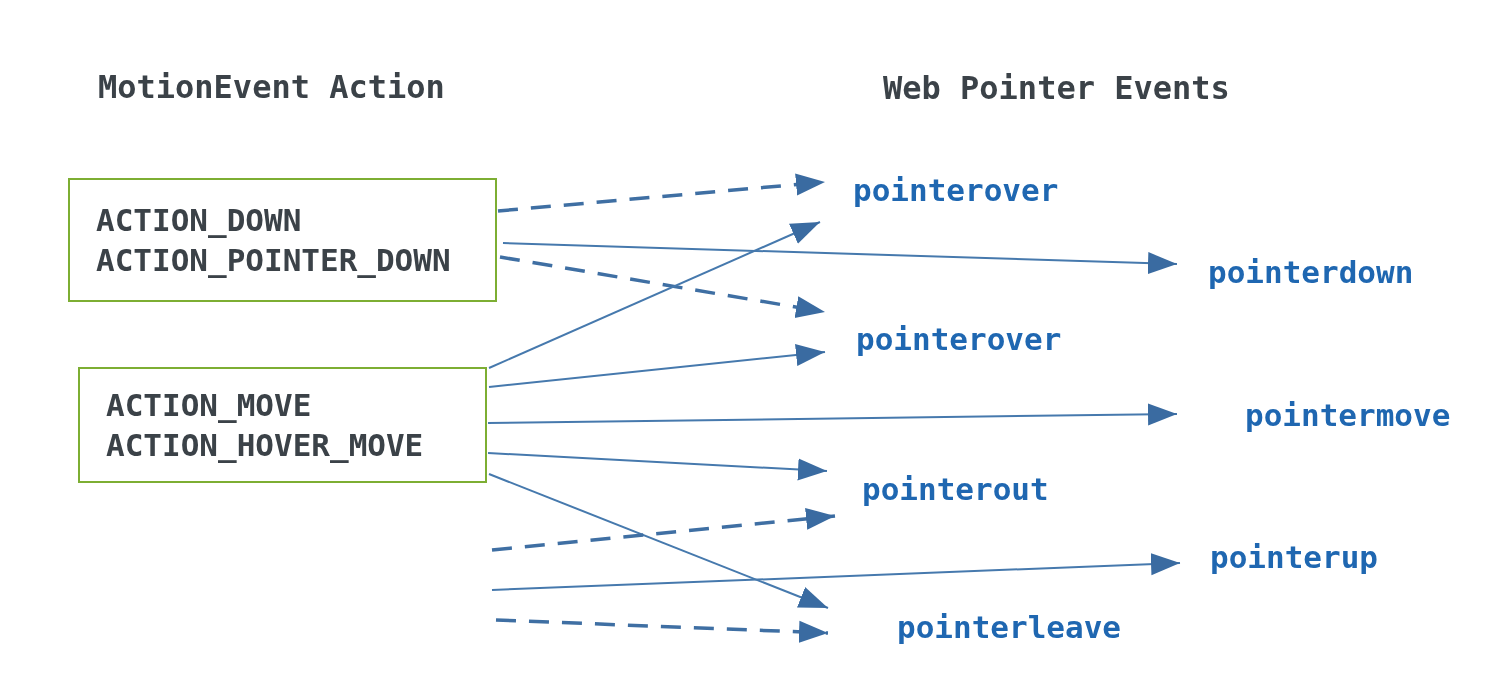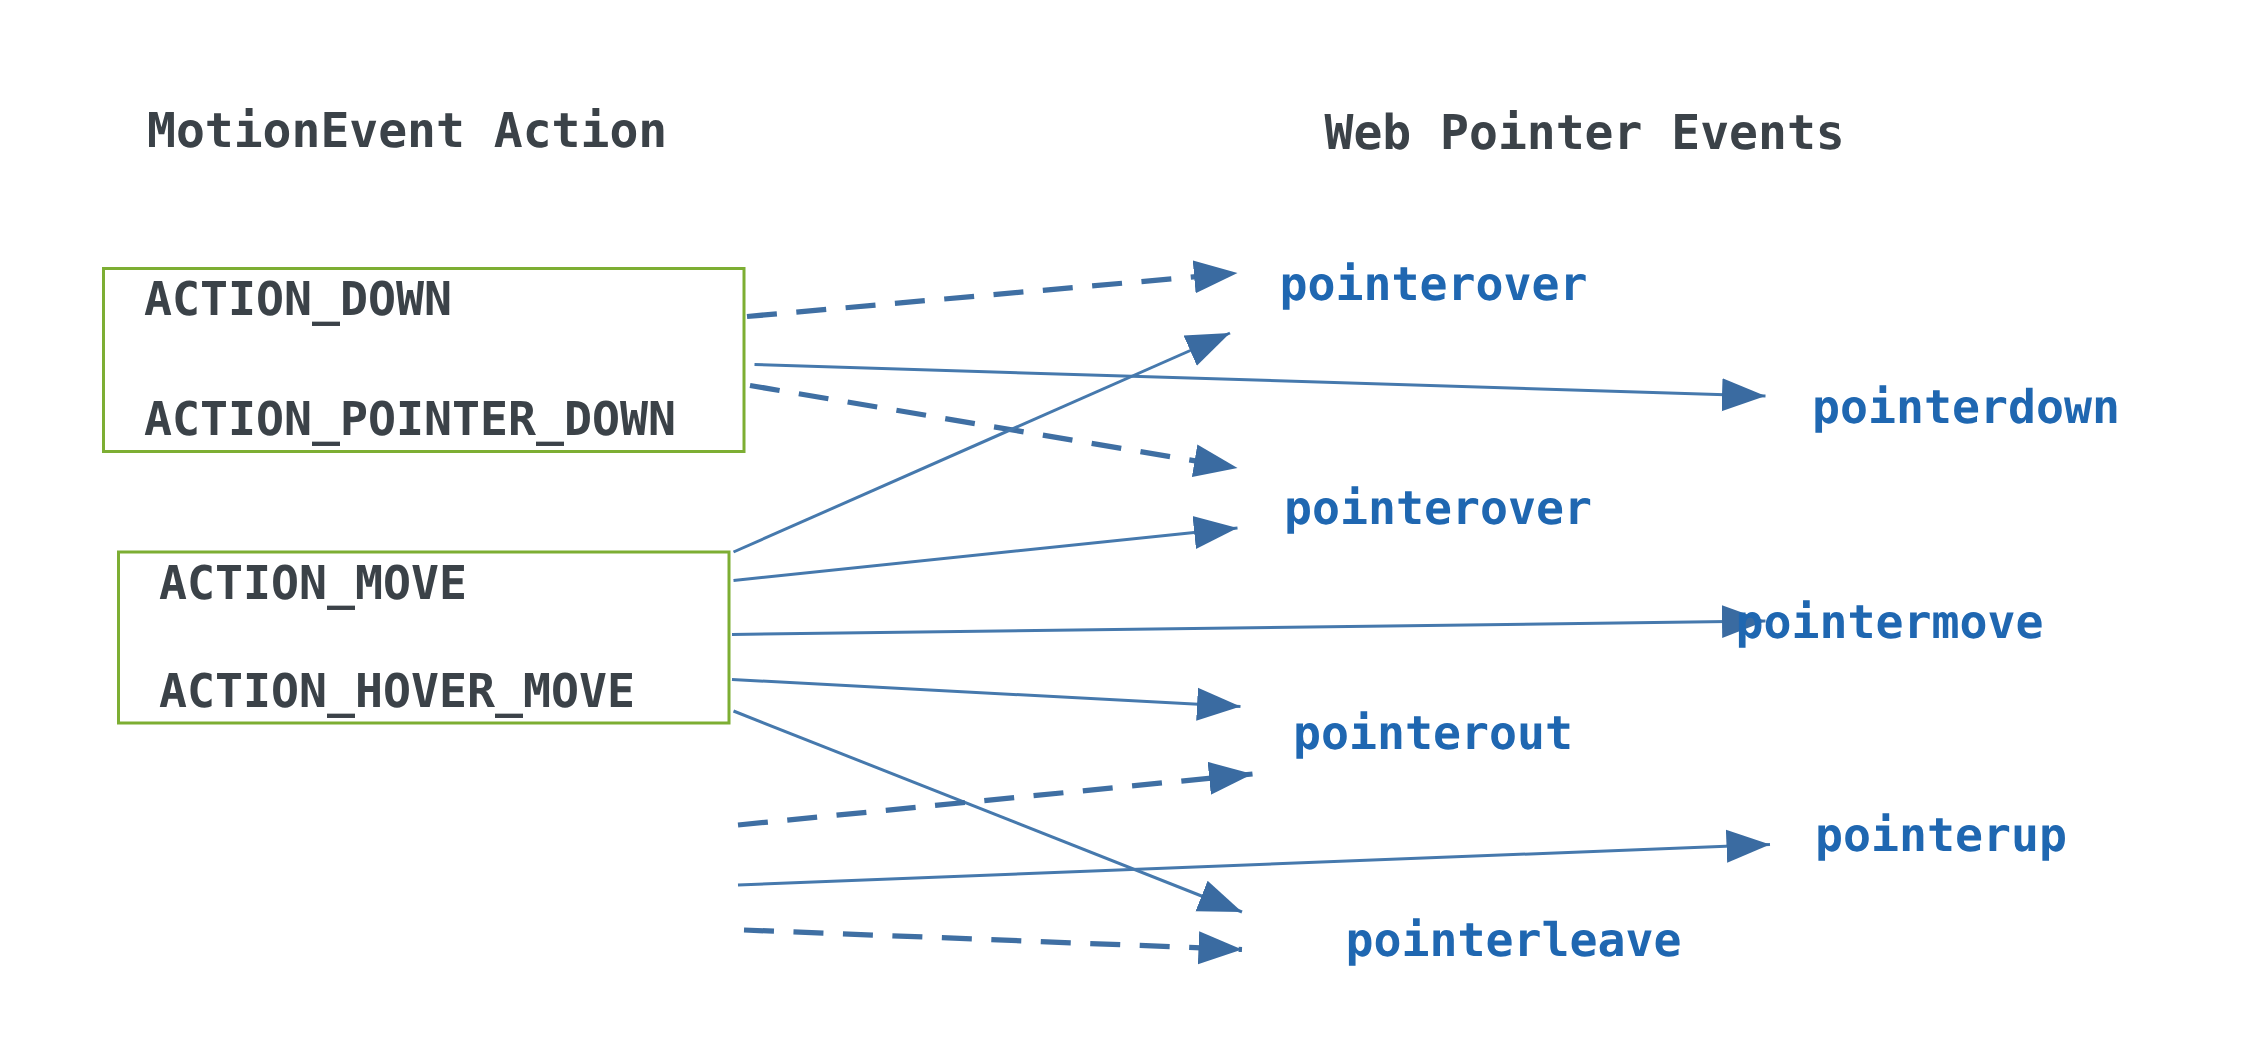--- a/index.html
+++ b/index.html
@@ -31,21 +31,21 @@
   #arrow-layer{
     position:absolute;left:0;top:0;width:1506px;height:700px;
   }
   .action-box{
     position:absolute;
     box-sizing:border-box;
     border:2px solid var(--box-border);
     background:#fff;
     display:flex;
     flex-direction:column;
-    justify-content:space-between;
+    justify-content:center;
     padding-left:26px;
   }
   .action-box .box-line{
     font-size:31px;
     font-weight:700;
     color:var(--box-text);
     line-height:40px;
     white-space:nowrap;
   }
   .event-label{
@@ -92,18 +92,18 @@
 
   <div class="action-box" style="left: 78px; top: 367px; width: 409px; height: 116px;">
     <div class="box-line">ACTION_MOVE</div>
     <div class="box-line">ACTION_HOVER_MOVE</div>
   </div>
 
 
   <div class="event-label" style="left: 853px; top: 190px;">pointerover</div>
   <div class="event-label" style="left: 1208px; top: 272px;">pointerdown</div>
   <div class="event-label" style="left: 856px; top: 339px;">pointerover</div>
-  <div class="event-label" style="left: 1157px; top: 415px;">pointermove</div>
+  <div class="event-label" style="left: 1245px; top: 415px;">pointermove</div>
   <div class="event-label" style="left: 862px; top: 489px;">pointerout</div>
   <div class="event-label" style="left: 1210px; top: 557px;">pointerup</div>
   <div class="event-label" style="left: 853px; top: 627px; margin-left: 44px;">pointerleave</div>
 
 </div>
 
 </body></html>

